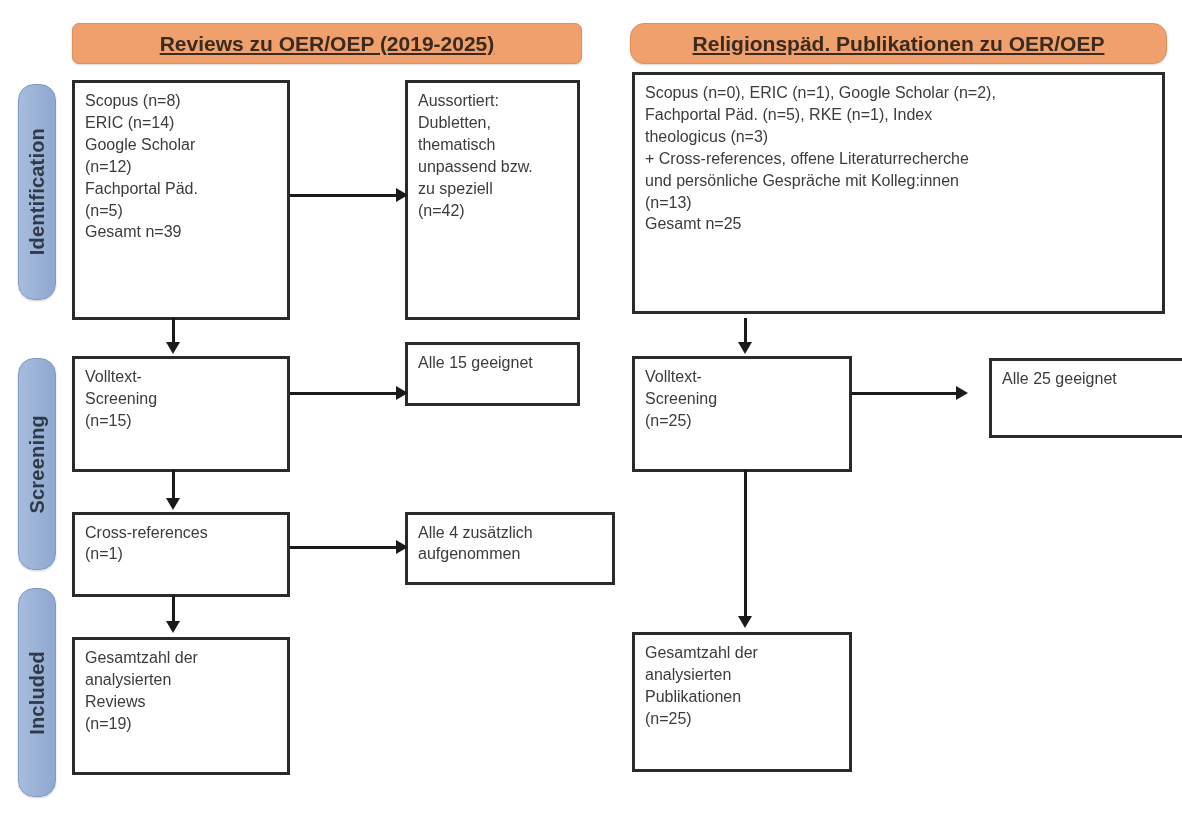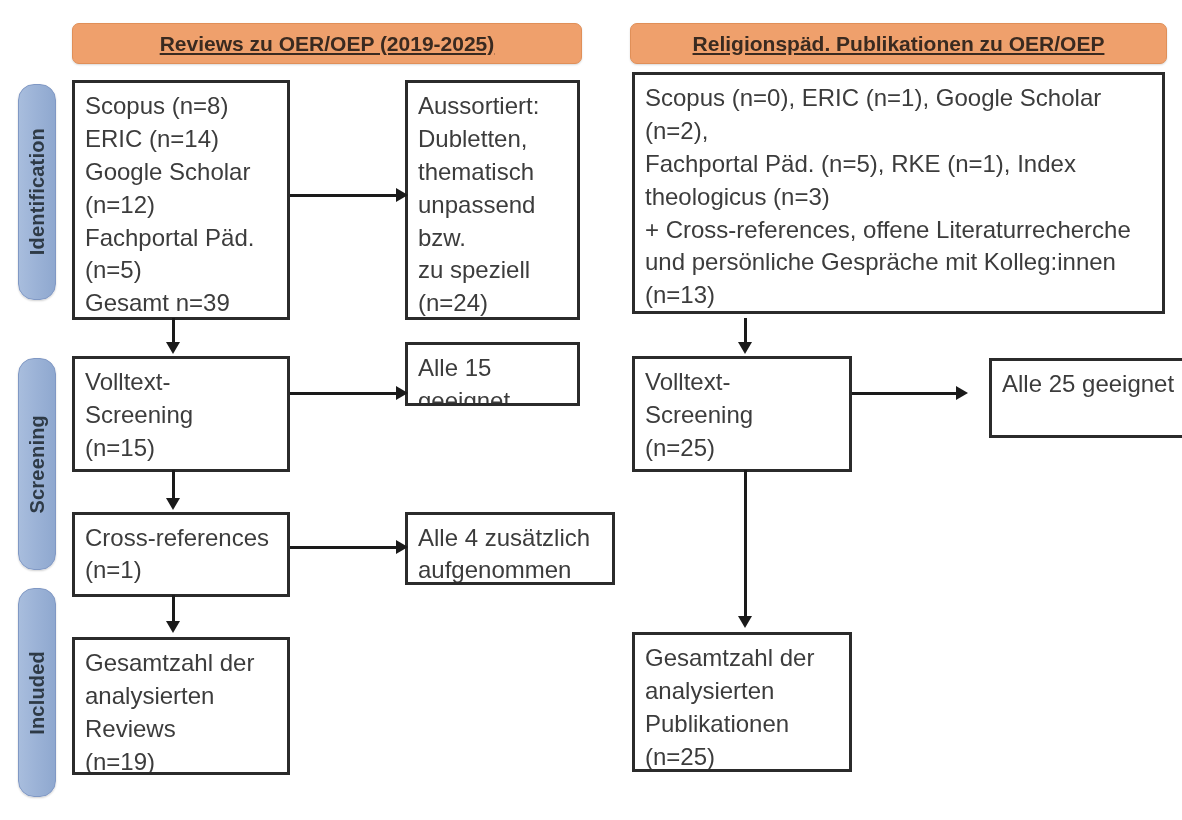--- a/index.html
+++ b/index.html
@@ -66,21 +66,21 @@
   
   .flow-box {
     position: absolute;
     background: #ffffff;
     border: 3px solid #2B2B2B;
     box-sizing: border-box;
     padding: 7px 9px 6px 10px;
     overflow: hidden;
   }
   .flow-box .box-text {
-    font-size: 24px;
+    font-size: 16px;
     line-height: 1.37;
     color: #3C3C3C;
     white-space: pre-line;
     display: block;
   }
   .flow-box.compact .box-text {
     line-height: 1.34;
   }
 
   
@@ -117,41 +117,41 @@
   <div class="stage-pill" style="left:18px; top:358px; height:210px;">
     <span>Screening</span>
   </div>
   <div class="stage-pill" style="left:18px; top:588px; height:207px;">
     <span>Included</span>
   </div>
 
   <div class="col-header" style="left:72px; top:23px; width:508px;">
     <span>Reviews zu OER/OEP (2019-2025)</span>
   </div>
-  <div class="col-header" style="left:630px; top:23px; width:535px;">
+  <div class="col-header" style="left:630px; top:23px; width:535px;border-radius:14px;">
     <span>Religionspäd. Publikationen zu OER/OEP</span>
   </div>
 
   <div class="flow-box" style="left:72px; top:80px; width:218px; height:240px;">
     <span class="box-text">Scopus (n=8)
 ERIC (n=14)
 Google Scholar
 (n=12)
 Fachportal Päd.
 (n=5)
 Gesamt n=39</span>
   </div>
 
   <div class="flow-box" style="left:405px; top:80px; width:175px; height:240px;">
     <span class="box-text">Aussortiert:
 Dubletten,
 thematisch
 unpassend bzw.
 zu speziell
-(n=24)</span>
+(n=42)</span>
   </div>
 
   <div class="conn conn-h" style="left:290px; top:194px; width:108px;"></div>
   <div class="arrowhead arrow-right" style="left:396px; top:188px;"></div>
 
   <div class="conn conn-v" style="left:172px; top:318px; height:26px;"></div>
   <div class="arrowhead arrow-down" style="left:166px; top:342px;"></div>
 
   <div class="flow-box" style="left:72px; top:356px; width:218px; height:116px;">
     <span class="box-text">Volltext-

